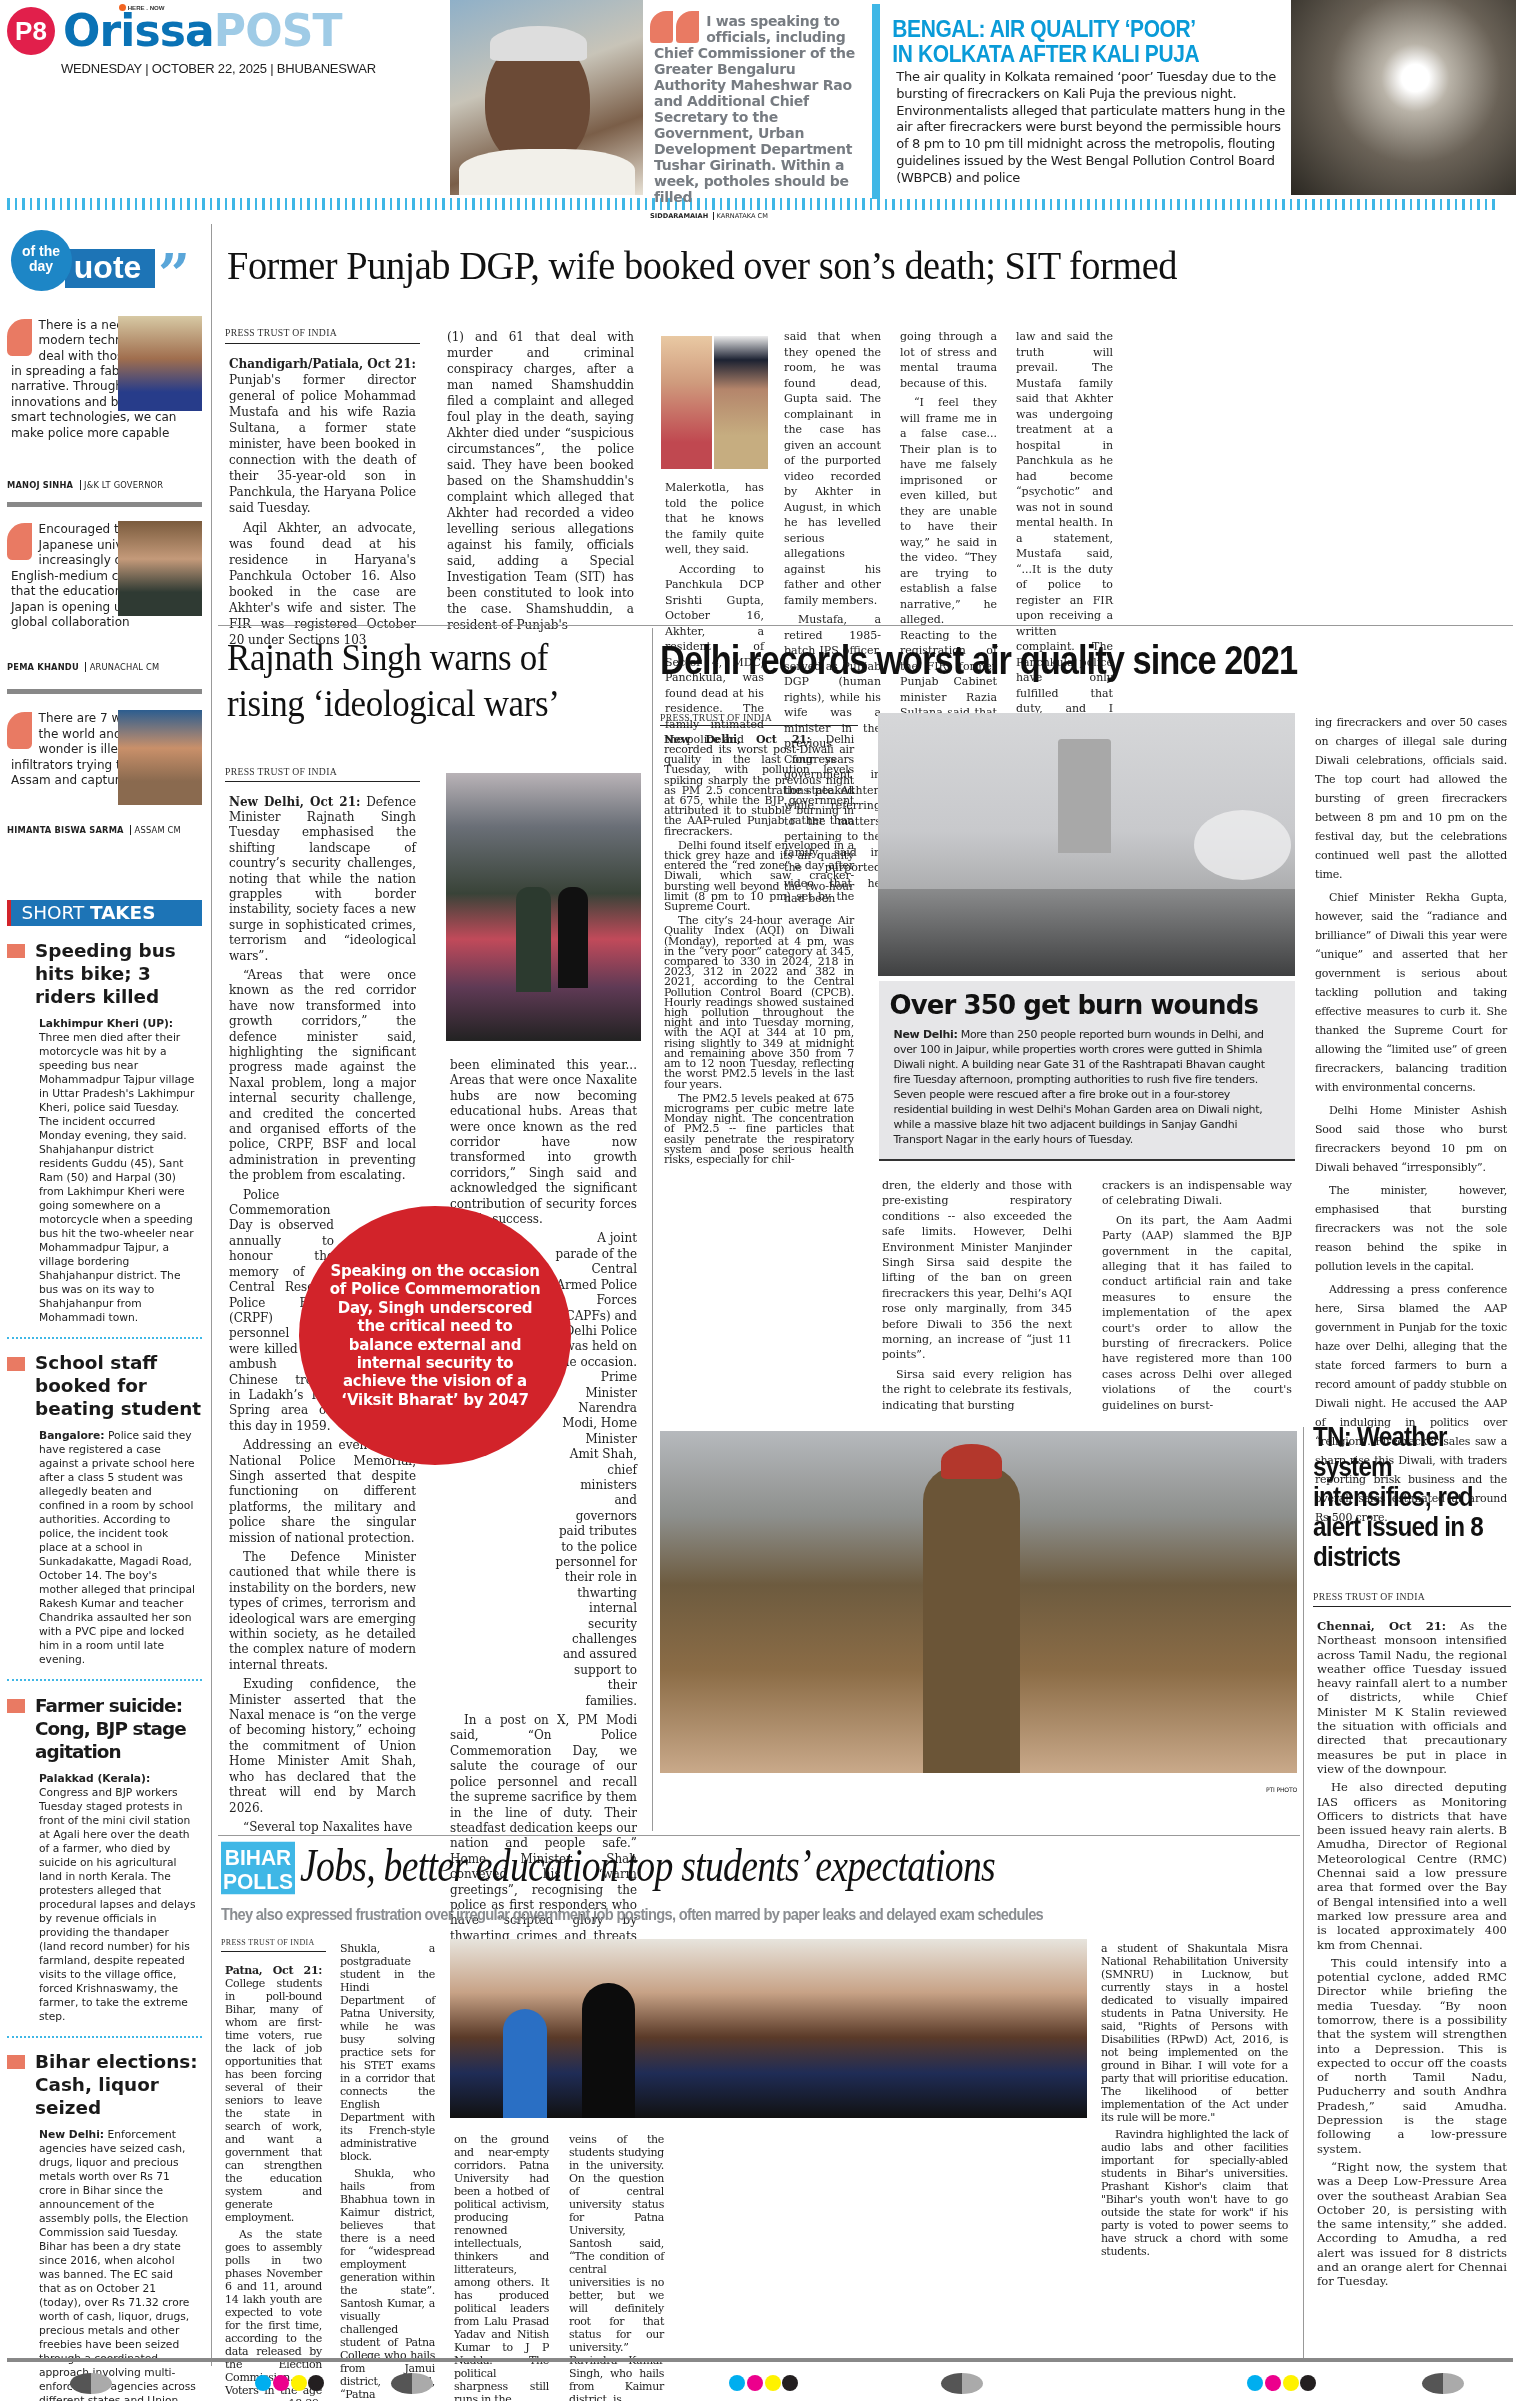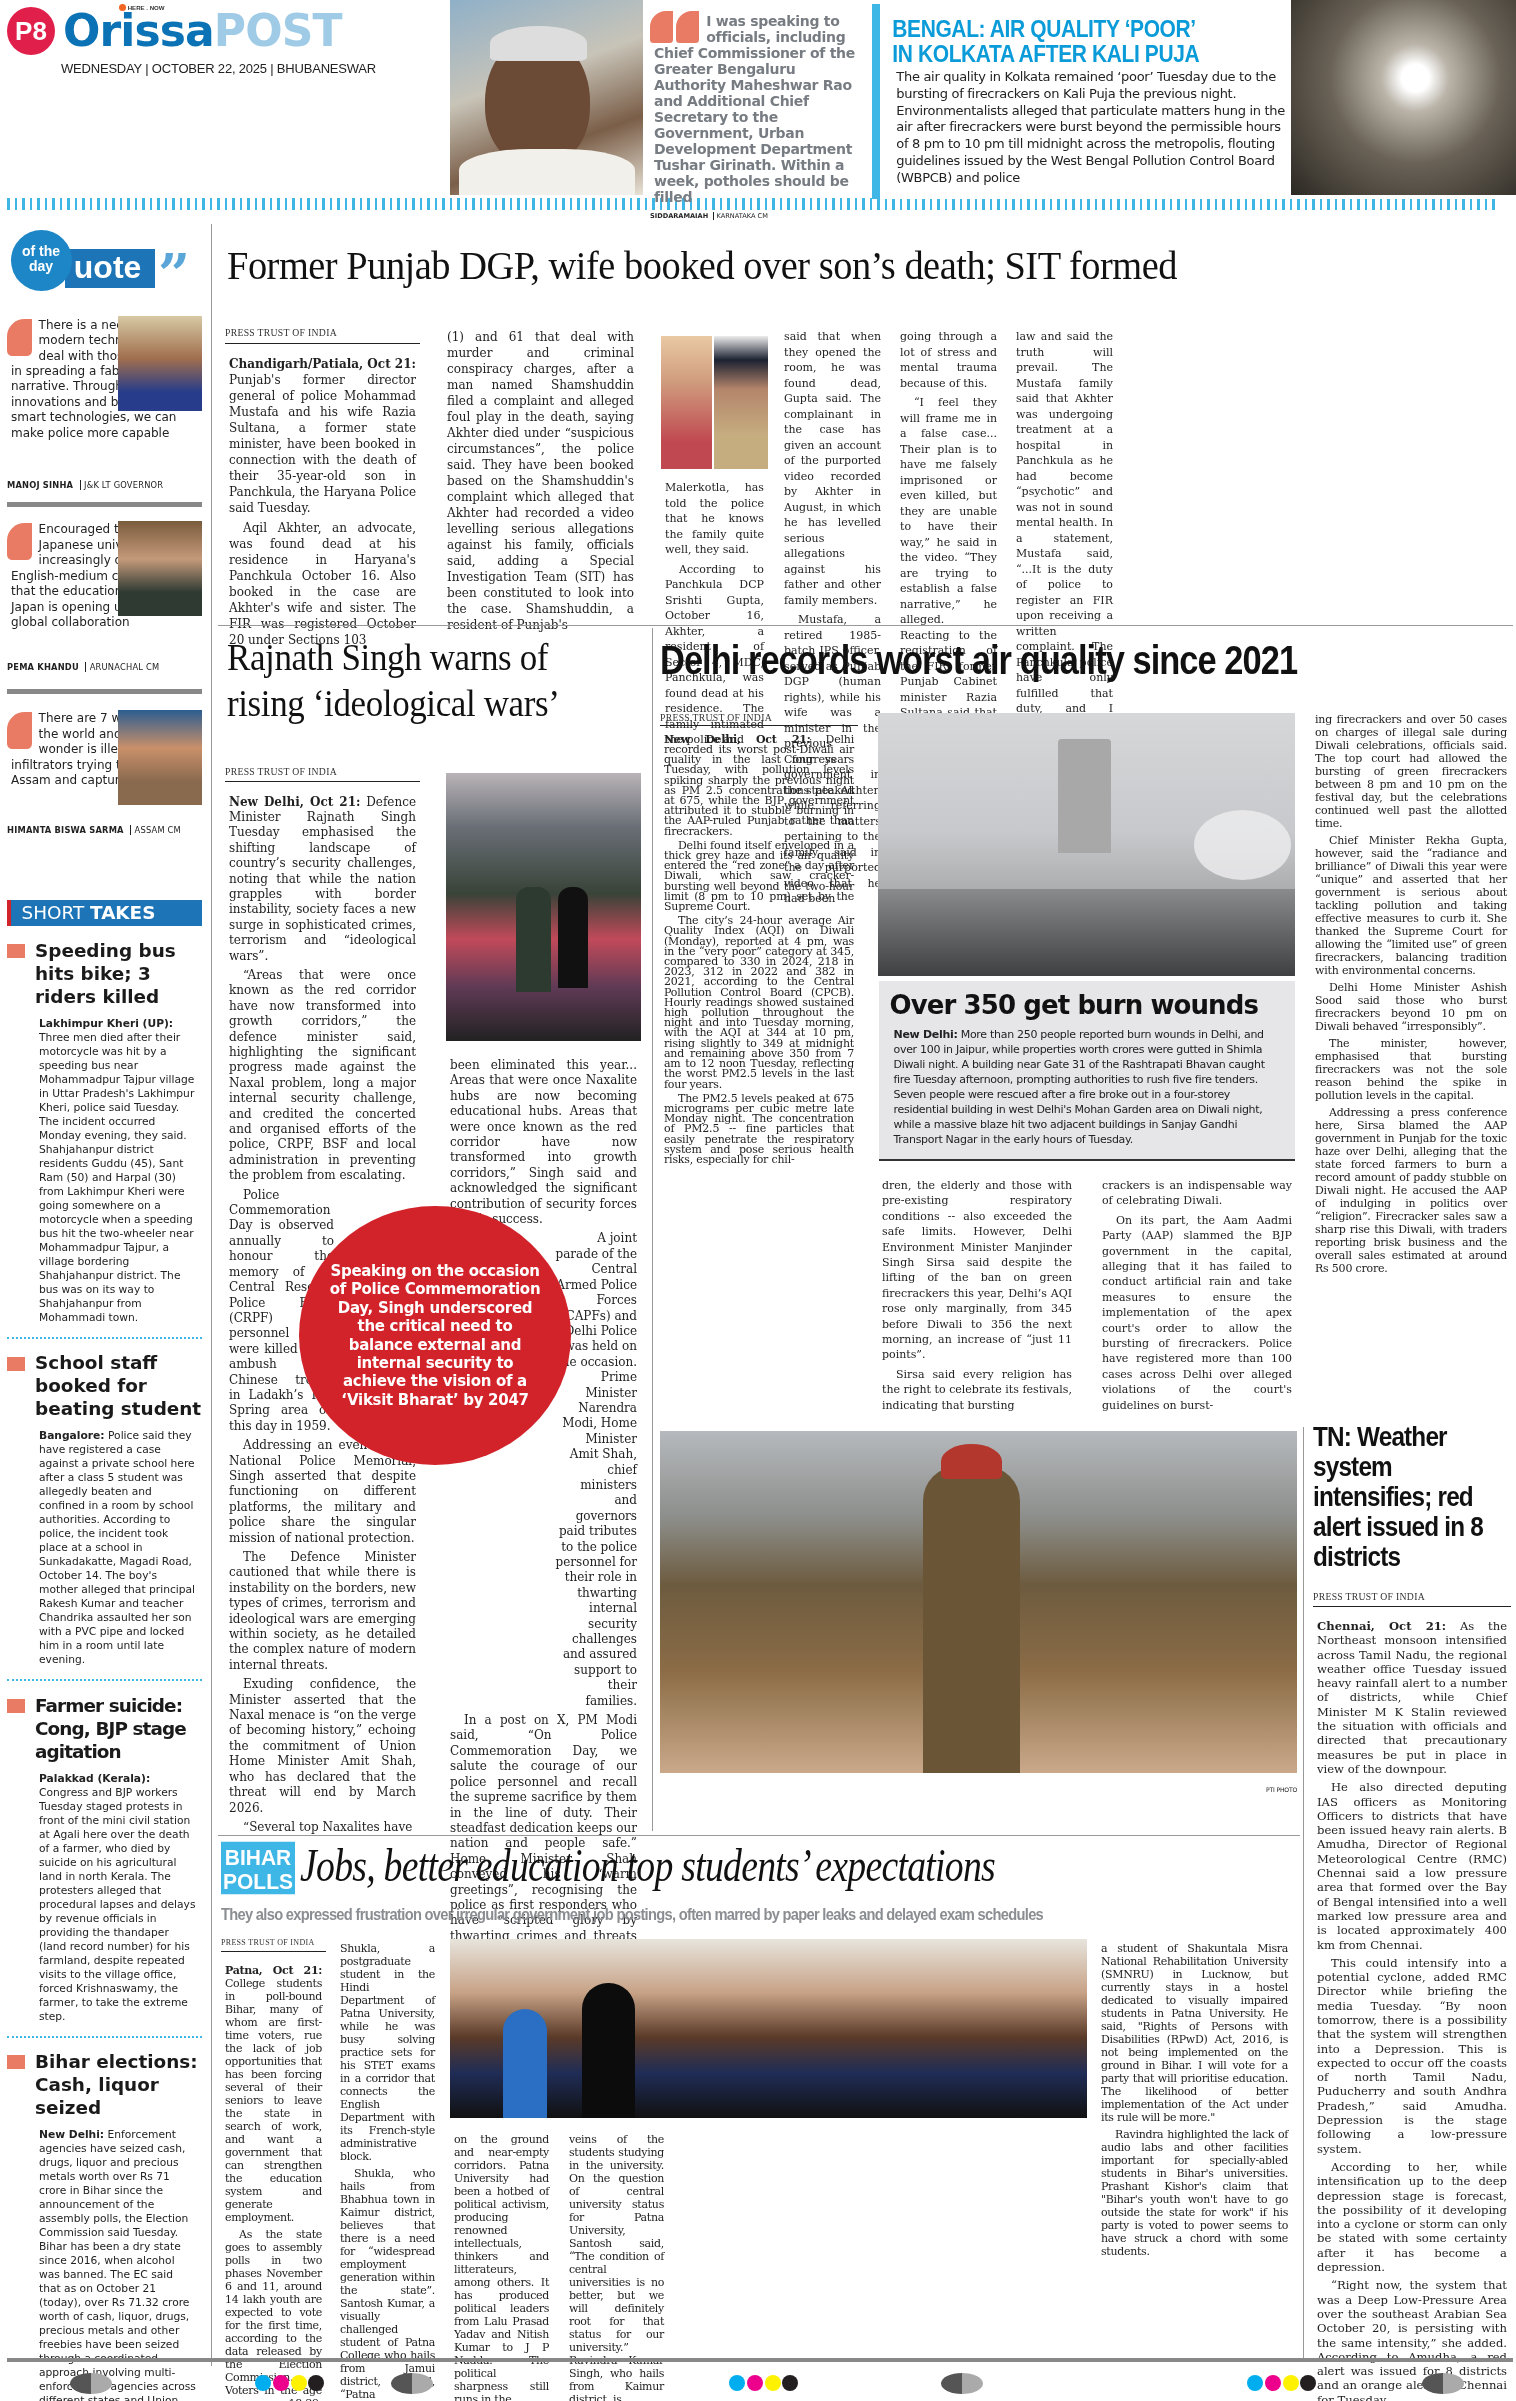--- a/index.html
+++ b/index.html
@@ -223,21 +223,21 @@
 </div>
 
 <div class="abs body" data-name="delhi-col-2" style="left:878px;top:1174px;width:198px;font-size:11px;line-height:15.4px">
   <p class="first" data-name="story-text">dren, the elderly and those with pre-existing respiratory conditions -- also exceeded the safe limits. However, Delhi Environment Minister Manjinder Singh Sirsa said despite the lifting of the ban on green firecrackers this year, Delhi’s AQI rose only marginally, from 345 before Diwali to 356 the next morning, an increase of “just 11 points”.</p>
   <p data-name="story-text">Sirsa said every religion has the right to celebrate its festivals, indicating that bursting</p>
 </div>
 <div class="abs body" data-name="delhi-col-3" style="left:1098px;top:1174px;width:198px;font-size:11px;line-height:15.4px">
   <p class="first" data-name="story-text">crackers is an indispensable way of celebrating Diwali.</p>
   <p data-name="story-text">On its part, the Aam Aadmi Party (AAP) slammed the BJP government in the capital, alleging that it has failed to conduct artificial rain and take measures to ensure the implementation of the apex court's order to allow the bursting of firecrackers. Police have registered more than 100 cases across Delhi over alleged violations of the court's guidelines on burst-</p>
 </div>
-<div class="abs body" data-name="delhi-col-4" style="left:1311px;top:709px;width:200px;font-size:11px;line-height:13px;letter-spacing:-0.2px">
+<div class="abs body" data-name="delhi-col-4" style="left:1311px;top:709px;width:200px;font-size:11px;line-height:19px;letter-spacing:-0.2px">
   <p class="first" data-name="story-text">ing firecrackers and over 50 cases on charges of illegal sale during Diwali celebrations, officials said. The top court had allowed the bursting of green firecrackers between 8 pm and 10 pm on the festival day, but the celebrations continued well past the allotted time.</p>
   <p data-name="story-text">Chief Minister Rekha Gupta, however, said the “radiance and brilliance” of Diwali this year were “unique” and asserted that her government is serious about tackling pollution and taking effective measures to curb it. She thanked the Supreme Court for allowing the “limited use” of green firecrackers, balancing tradition with environmental concerns.</p>
   <p data-name="story-text">Delhi Home Minister Ashish Sood said those who burst firecrackers beyond 10 pm on Diwali behaved “irresponsibly”.</p>
   <p data-name="story-text">The minister, however, emphasised that bursting firecrackers was not the sole reason behind the spike in pollution levels in the capital.</p>
   <p data-name="story-text">Addressing a press conference here, Sirsa blamed the AAP government in Punjab for the toxic haze over Delhi, alleging that the state forced farmers to burn a record amount of paddy stubble on Diwali night. He accused the AAP of indulging in politics over “religion”. Firecracker sales saw a sharp rise this Diwali, with traders reporting brisk business and the overall sales estimated at around Rs 500 crore.</p>
 </div>
 
 <div class="photo" data-name="police-parade-photo" style="left:660px;top:1431px;width:637px;height:342px;background:linear-gradient(180deg,#b6b9bd 0%,#8d8f8c 25%,#6d5b3f 45%,#8b6c46 70%,#c9a98a 100%)">
   <div data-name="officer-figure" style="position:absolute;left:263px;top:35px;width:97px;height:307px;background:#6b5537;border-radius:35px 35px 0 0"></div>
   <div data-name="officer-beret" style="position:absolute;left:281px;top:13px;width:61px;height:35px;background:#b3372c;border-radius:50% 50% 10% 10%"></div>
@@ -248,21 +248,20 @@
 
 <div class="abs" data-name="column-rule" style="left:1303px;top:1427px;width:0.9px;height:931px;background:#999"></div>
 
 <div class="abs" data-name="tn-story" style="left:1313px;top:1422px;width:198px">
   <h3 data-name="tn-headline" style="font:bold 27px/30px 'Liberation Sans',sans-serif;color:#111;letter-spacing:-0.9px;transform:scaleX(.9);transform-origin:left;width:220px">TN: Weather system intensifies; red alert issued in 8 districts</h3>
   <div class="body" data-name="tn-body" style="margin-top:17.6px;font-size:11.6px;line-height:14.3px">
     <div class="pti" data-name="byline">PRESS TRUST OF INDIA</div>
     <p class="first"><span class="dateline" data-name="dateline">Chennai, Oct 21:</span> <span data-name="story-text">As the Northeast monsoon intensified across Tamil Nadu, the regional weather office Tuesday issued heavy rainfall alert to a number of districts, while Chief Minister M K Stalin reviewed the situation with officials and directed that precautionary measures be put in place in view of the downpour.</span></p>
     <p data-name="story-text">He also directed deputing IAS officers as Monitoring Officers to districts that have been issued heavy rain alerts. B Amudha, Director of Regional Meteorological Centre (RMC) Chennai said a low pressure area that formed over the Bay of Bengal intensified into a well marked low pressure area and is located approximately 400 km from Chennai.</p>
     <p data-name="story-text">This could intensify into a potential cyclone, added RMC Director while briefing the media Tuesday. “By noon tomorrow, there is a possibility that the system will strengthen into a Depression. This is expected to occur off the coasts of north Tamil Nadu, Puducherry and south Andhra Pradesh,” said Amudha. Depression is the stage following a low-pressure system.</p>
-    <p data-name="story-text">According to her, while intensification up to the deep depression stage is forecast, the possibility of it developing into a cyclone or storm can only be stated with some certainty after it has become a depression.</p>
     <p data-name="story-text">“Right now, the system that was a Deep Low-Pressure Area over the southeast Arabian Sea October 20, is persisting with the same intensity,” she added. According to Amudha, a red alert was issued for 8 districts and an orange alert for Chennai for Tuesday.</p>
   </div>
 </div>
 
 <div class="abs" data-name="story-divider" style="left:218px;top:1835px;width:1082px;height:0.9px;background:#999"></div>
 
 <div class="abs" data-name="bihar-polls-tag" style="left:221px;top:1843px;width:74px;height:50px;background:#3fb7e6;color:#fff;font:bold 21px/23px 'Liberation Sans',sans-serif;text-align:center;padding-top:2.6px;transform:scaleY(1.05)">
   <div data-name="tag-bihar">BIHAR</div>
   <div data-name="tag-polls">POLLS</div>
 </div>

